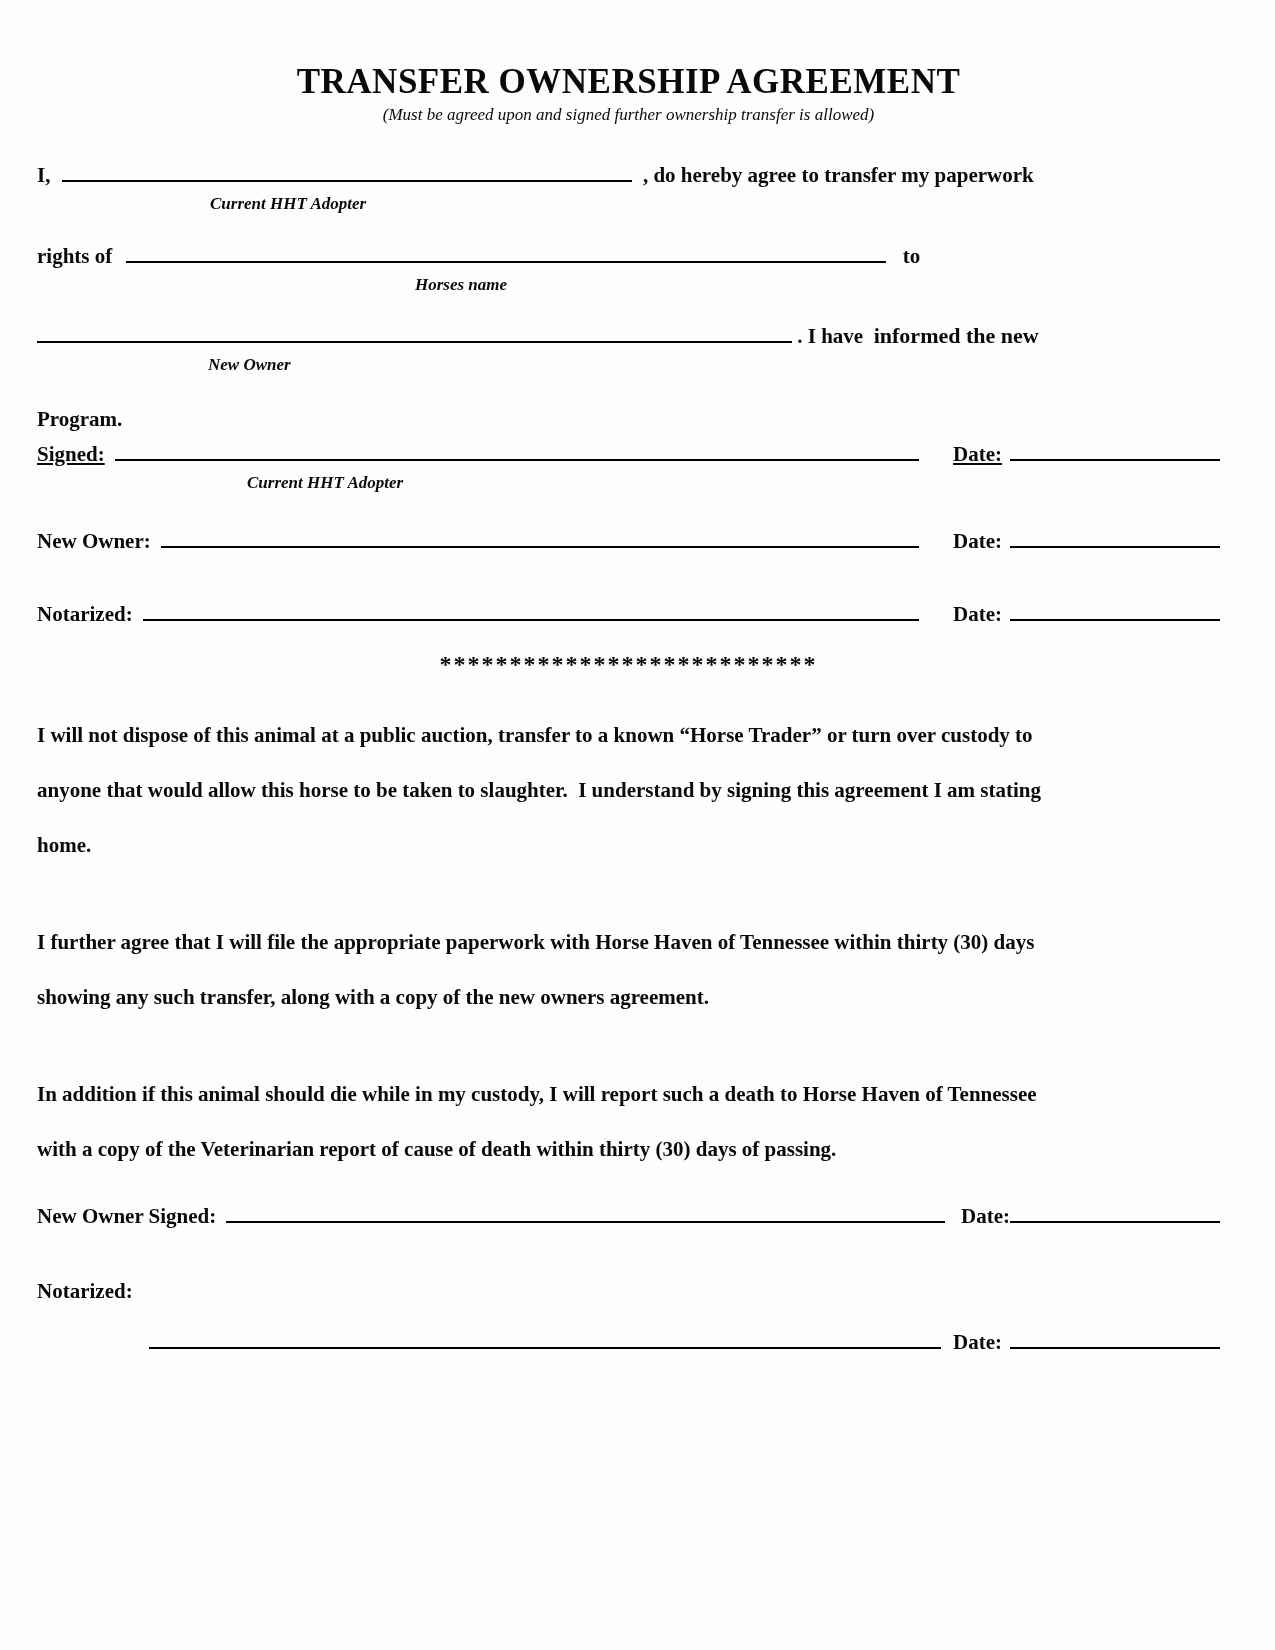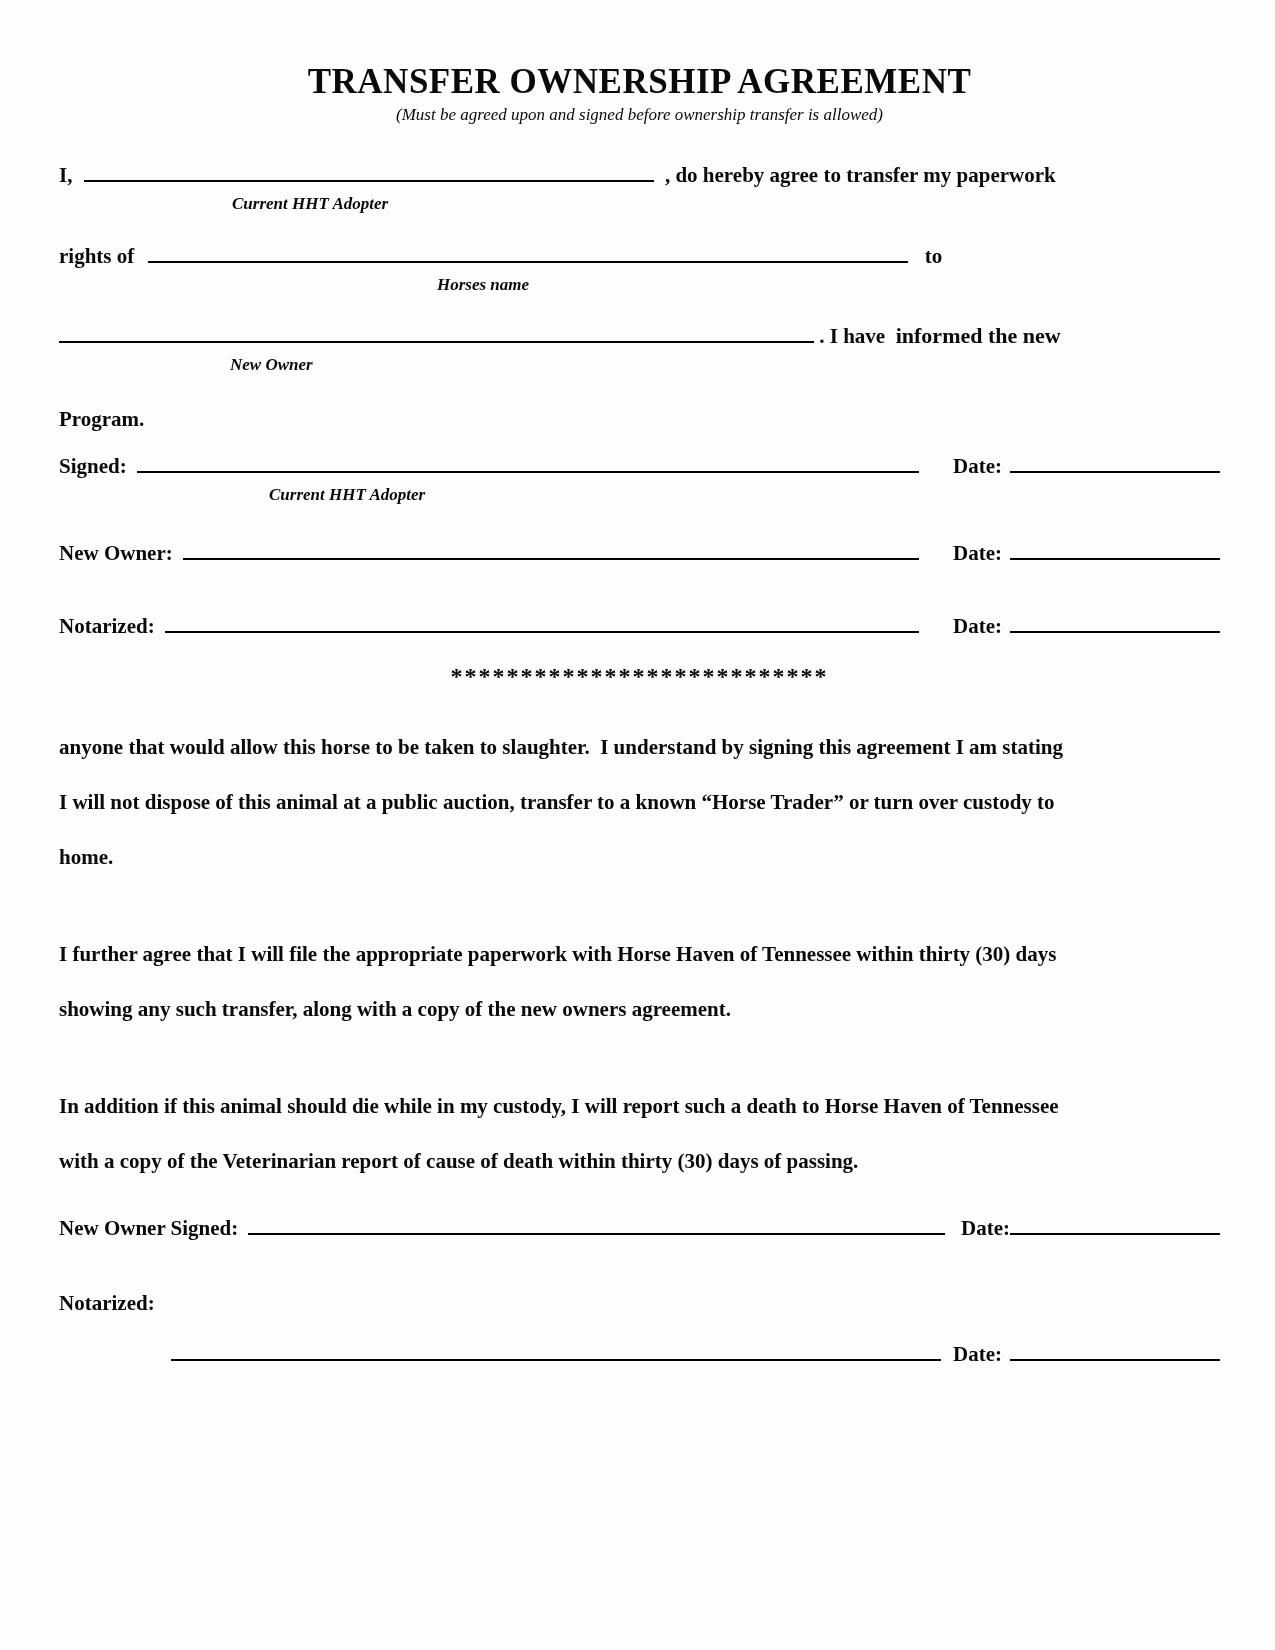--- a/index.html
+++ b/index.html
@@ -11,21 +11,21 @@
     position: relative;
     width: 1275px;
     height: 1650px;
     margin: 0 auto;
     background: #fdfdfd;
     color: #0a0a0a;
     font-family: "Liberation Serif", serif;
     font-weight: bold;
     font-size: 21px;
     box-sizing: border-box;
-    padding: 62px 55px 0 59px;
+    padding: 62px 55px 0 37px;
     overflow: hidden;
   }
   .title {
     margin: 0;
     text-align: center;
     font-size: 35px;
     letter-spacing: 0.5px;
     font-weight: bold;
   }
   .subtitle {
@@ -68,35 +68,35 @@
   .sig-row .date-label { margin-right: 8px; }
   .sig-row .date-blank { width: 210px; flex: 0 0 auto; }
   .divider {
     text-align: center;
     font-size: 24px;
     letter-spacing: 2px;
     margin-top: 24px;
   }
   .clause { margin-top: 30px; }
   .clause div { white-space: pre-wrap; line-height: 55px; }
-  .mt-26 { margin-top: 22px; }
+  .mt-26 { margin-top: 10px; text-decoration: underline; }
   .mt-36 { margin-top: 36px; }
   .mt-42 { margin-top: 42px; }
   .mt-48 { margin-top: 48px; }
   .footer-sig { margin-top: 27px; }
   .notarized-bottom-label { margin-top: 50px; }
   .final-row { margin-top: 26px; padding-left: 112px; }
 </style>
 </head>
 <body>
 
 <div class="page">
 
   <h1 class="title">TRANSFER OWNERSHIP AGREEMENT</h1>
-  <div class="subtitle">(Must be agreed upon and signed before ownership transfer is allowed)</div>
+  <div class="subtitle">(Must be agreed upon and signed further ownership transfer is allowed)</div>
 
   <div class="fill-row row1">
     <span>I,</span>
     <span class="blank" style="width:570px; margin:0 6px;"></span>
     <span>, do hereby agree to transfer my paperwork</span>
   </div>
   <div class="under-label" style="margin-left:173px;">Current HHT Adopter</div>
 
   <div class="fill-row row2">
     <span>rights of</span>
@@ -132,22 +132,22 @@
   <div class="sig-row mt-48">
     <span>Notarized:</span>
     <span class="blank main-blank"></span>
     <span class="date-label">Date:</span>
     <span class="blank date-blank"></span>
   </div>
 
   <div class="divider">***************************</div>
 
   <div class="clause">
+    <div>I will not dispose of this animal at a public auction, transfer to a known “Horse Trader” or turn over custody to</div>
     <div>anyone that would allow this horse to be taken to slaughter.  I understand by signing this agreement I am stating</div>
-    <div>I will not dispose of this animal at a public auction, transfer to a known “Horse Trader” or turn over custody to</div>
     <div>home.</div>
   </div>
 
   <div class="clause mt-42">
     <div>I further agree that I will file the appropriate paperwork with Horse Haven of Tennessee within thirty (30) days</div>
     <div>showing any such transfer, along with a copy of the new owners agreement.</div>
   </div>
 
   <div class="clause mt-42">
     <div>In addition if this animal should die while in my custody, I will report such a death to Horse Haven of Tennessee</div>

